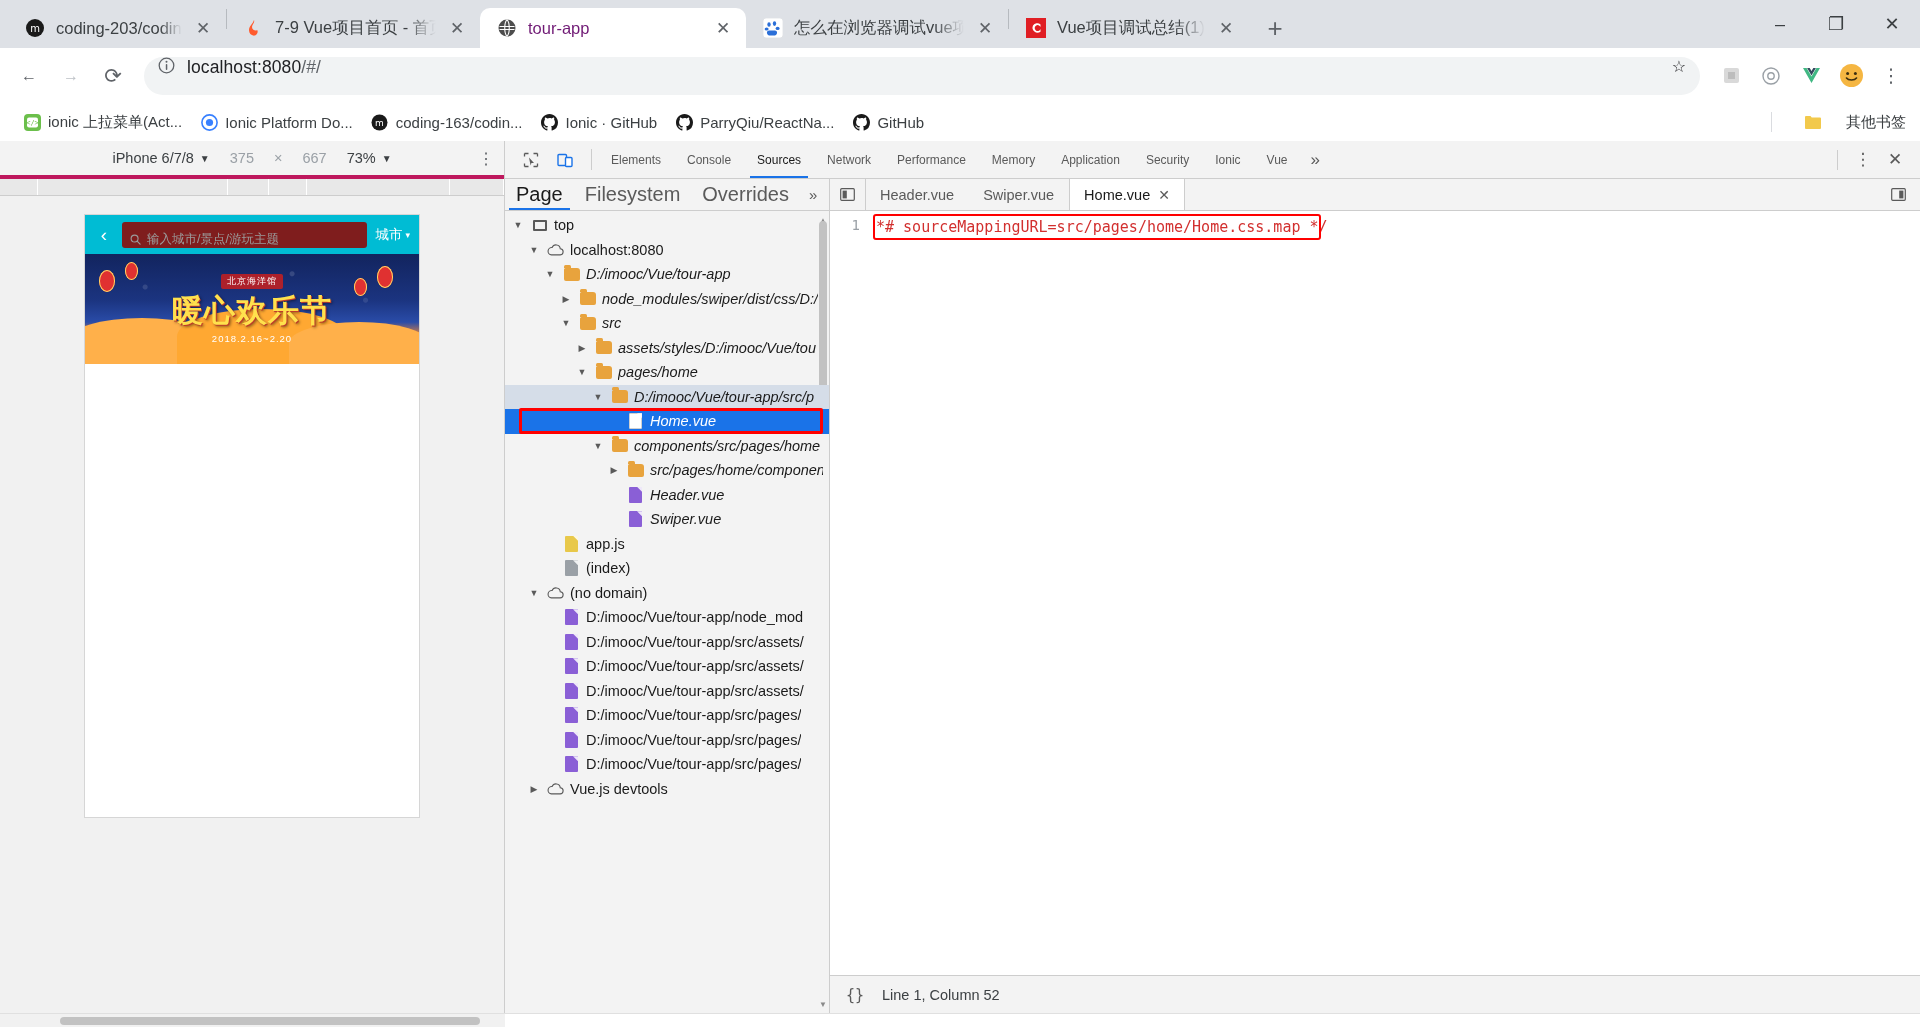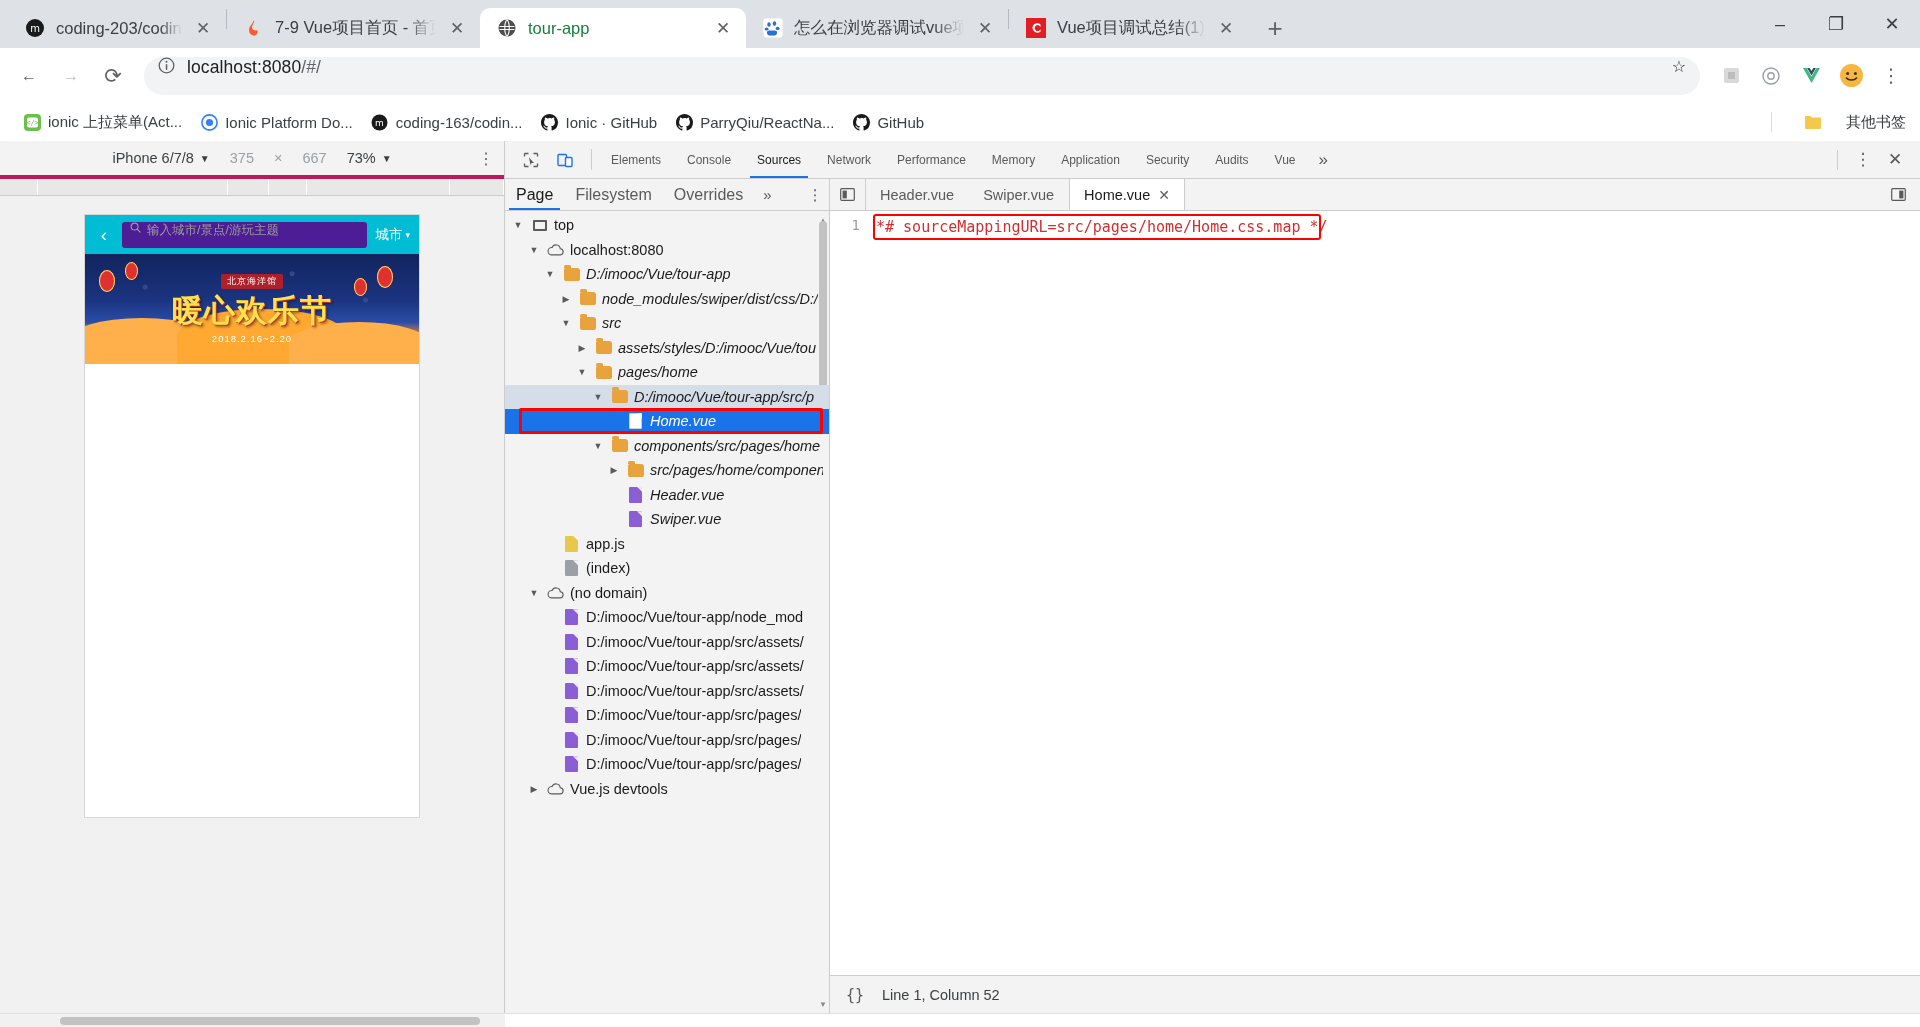--- a/index.html
+++ b/index.html
@@ -26,21 +26,21 @@
   .tab.inactive { background:transparent; }
   .tab.active { background:#ffffff; }
   .tab-sep { width:1px; height:20px; background:#b6babf; align-self:center; margin-bottom:10px; }
   .tab-favicon { width:22px; height:22px; flex:0 0 22px; display:flex; align-items:center; justify-content:center; }
   .tab-title {
     white-space:nowrap; overflow:hidden; text-overflow:clip;
     font-size:16.5px; color:#3c4043; max-width:172px;
     -webkit-mask-image: linear-gradient(to right, #000 82%, transparent 100%);
     mask-image: linear-gradient(to right, #000 82%, transparent 100%);
   }
-  .tab.active .tab-title { color:#15803d; }
+  .tab.active .tab-title { color:#701a75; }
   .tab-close {
     width:22px; height:22px; flex:0 0 22px; display:flex;
     align-items:center; justify-content:center;
     color:#5f6368; font-size:17px; line-height:1;
   }
   .newtab {
     width:40px; height:40px; display:flex; align-items:center; justify-content:center;
     color:#5f6368; font-size:26px; margin-left:6px; margin-bottom:0;
     font-weight:300;
   }
@@ -113,22 +113,22 @@
   .phone {
     width:336px; height:604px; background:#ffffff; border:1px solid #d6d6d6;
     display:flex; flex-direction:column; overflow:hidden;
   }
   .app-header {
     height:39px; background:#00bcd4; display:flex; align-items:center;
     padding:0 9px; gap:8px; flex:0 0 39px;
   }
   .hdr-back { color:#fff; font-size:19px; width:20px; text-align:center; }
   .hdr-search {
-    flex:1; height:26px; background:#4c1d95; border-radius:3px;
-    display:flex; align-items:flex-start; padding:0 8px; gap:6px;
+    flex:1; height:26px; background:#7f1d1d; border-radius:3px;
+    display:flex; align-items:flex-end; padding:0 8px; gap:6px;
     font-size:12.5px; color:#9b9b9b;
   }
   .hdr-city { color:#fff; font-size:13.5px; display:flex; align-items:center; gap:3px; white-space:nowrap; }
 
   .banner {
     height:110px; position:relative; overflow:hidden; flex:0 0 110px;
     background:
       radial-gradient(circle at 18% 30%, rgba(255,255,255,0.12) 0 2px, transparent 3px),
       radial-gradient(circle at 62% 18%, rgba(255,255,255,0.14) 0 2px, transparent 3px),
       radial-gradient(circle at 84% 42%, rgba(255,255,255,0.10) 0 2px, transparent 3px),
@@ -194,21 +194,21 @@
 
   .navigator {
     width:325px; flex:0 0 325px; display:flex; flex-direction:column;
     border-right:1px solid #cdcdcd; min-width:0;
   }
   .nav-tabbar {
     height:32px; flex:0 0 32px; display:flex; align-items:stretch;
     background:#f3f3f3; border-bottom:1px solid #cdcdcd; position:relative;
   }
   .nav-tab {
-    padding:0 11px; display:flex; align-items:center; font-size:16px; color:#5a5a5a;
+    padding:0 11px; display:flex; align-items:center; font-size:20px; color:#5a5a5a;
     position:relative; white-space:nowrap;text-align:center;
   }
   .nav-tab.active { color:#1a1a1a; }
   .nav-tab.active::after {
     content:""; position:absolute; left:4px; right:4px; bottom:0; height:2px; background:#1a73e8;
   }
   .nav-chev { padding:0 9px; display:flex; align-items:center; color:#5a5a5a; font-size:15px; }
   .nav-kebab {
     margin-left:auto; width:28px; display:flex; align-items:center; justify-content:center;
     color:#5a5a5a; font-size:15px;
@@ -600,21 +600,21 @@
         <div class="dv-vsep"></div>
         <div class="dv-tabs">
           <div class="dv-tab">Elements</div>
           <div class="dv-tab">Console</div>
           <div class="dv-tab active">Sources</div>
           <div class="dv-tab">Network</div>
           <div class="dv-tab">Performance</div>
           <div class="dv-tab">Memory</div>
           <div class="dv-tab">Application</div>
           <div class="dv-tab">Security</div>
-          <div class="dv-tab">Audits</div>
+          <div class="dv-tab">Ionic</div>
           <div class="dv-tab">Vue</div>
           <div class="dv-chev">»</div>
         </div>
         <div class="dv-right">
           <div class="sep"></div>
           <div class="dv-kebab">⋮</div>
           <div class="dv-close">✕</div>
         </div>
       </div>
 

